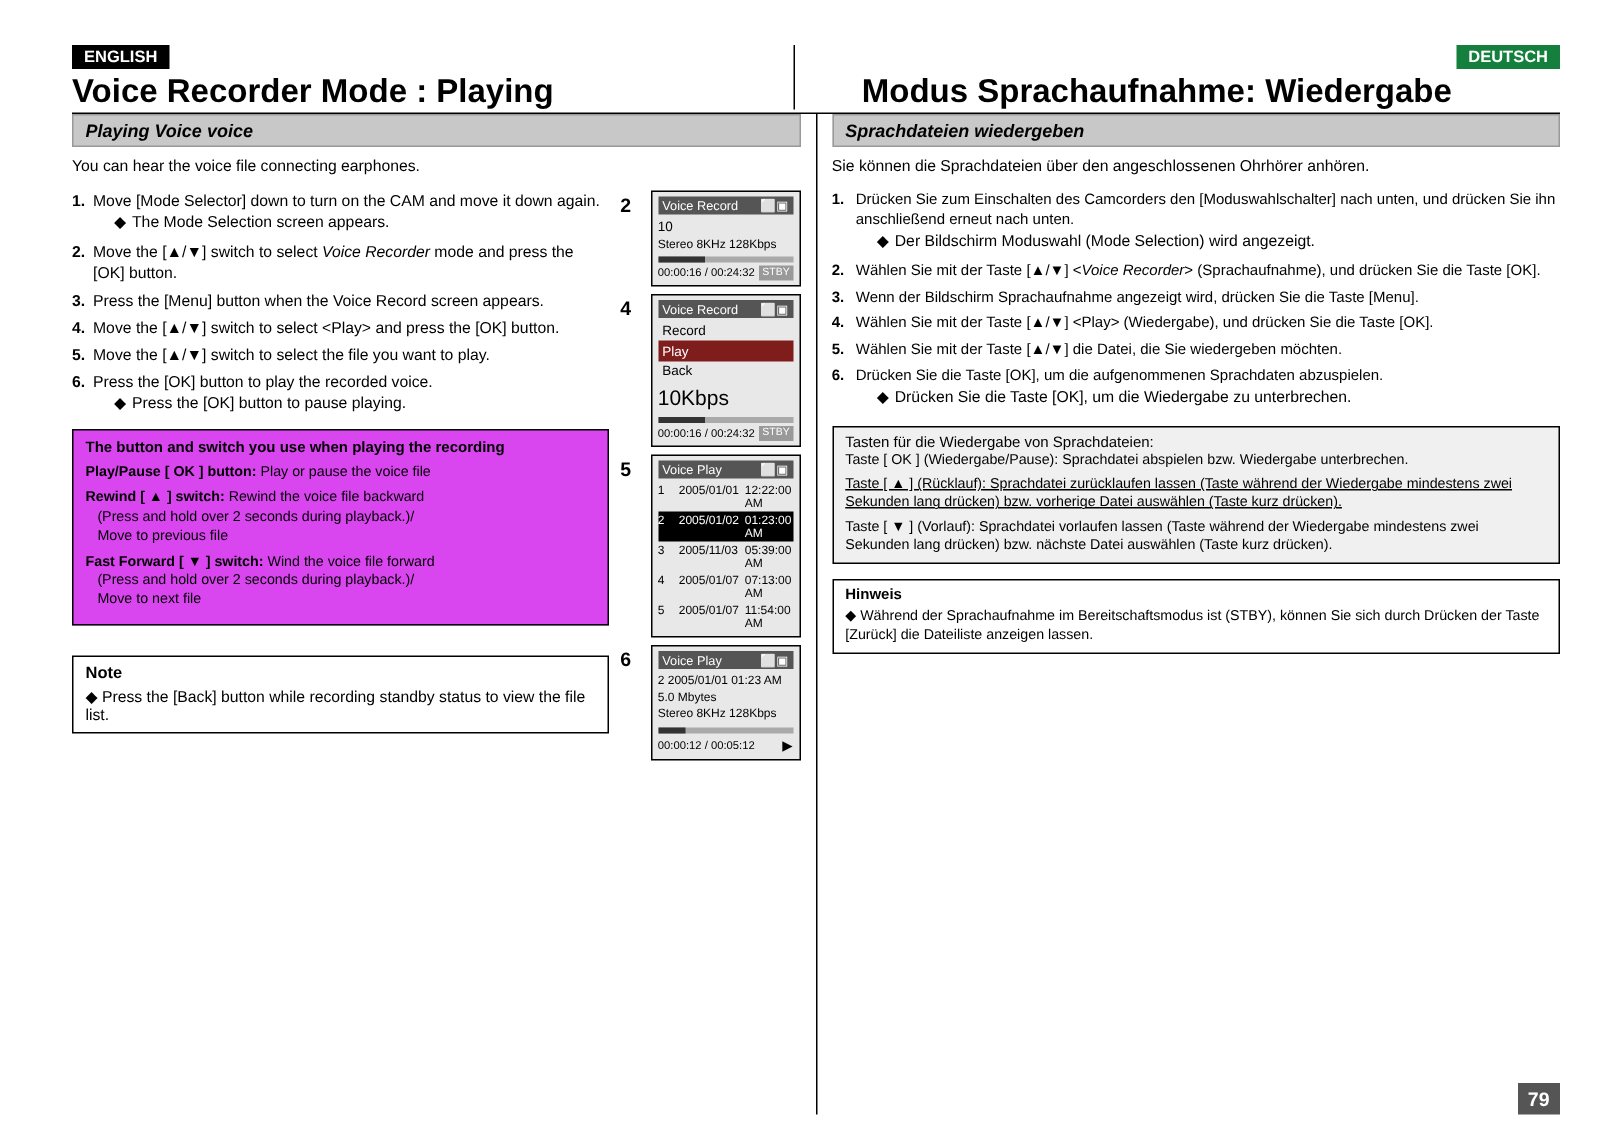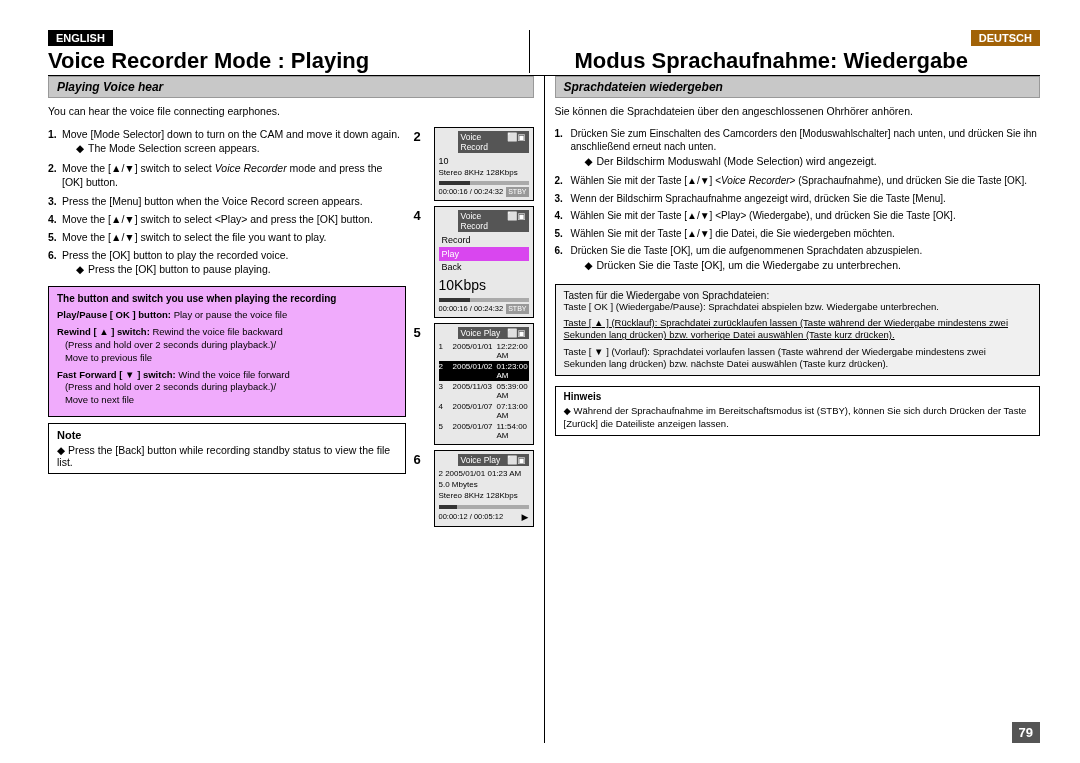--- a/index.html
+++ b/index.html
@@ -29,21 +29,21 @@
       display: inline-block;
       padding: 2px 8px;
       font-size: 11px;
       font-weight: bold;
       color: #fff;
     }
     .lang-badge.english {
       background: #000;
     }
     .lang-badge.deutsch {
-      background: #a16207;
+      background: #15803d;
     }
     .section-title {
       font-size: 22px;
       font-weight: bold;
       color: #000;
       line-height: 1.1;
     }
     .header-left {
       flex: 1;
       display: flex;
@@ -133,21 +133,20 @@
       font-size: 9px;
     }
     .screen-title-bar {
       background: #555;
       color: #fff;
       font-size: 8.5px;
       padding: 1px 3px;
       display: flex;
       justify-content: space-between;
       margin-bottom: 2px;
-      margin-left: 19px;
     }
     .screen-body {
       font-size: 9px;
       line-height: 1.4;
     }
     .screen-progress-bar {
       background: #aaa;
       height: 4px;
       margin: 2px 0;
       position: relative;
@@ -163,21 +162,21 @@
       justify-content: space-between;
       align-items: center;
     }
     .stby-badge {
       background: #999;
       color: #fff;
       font-size: 7px;
       padding: 0 2px;
     }
     .menu-highlight {
-      background: #d946ef;
+      background: #7f1d1d;
       color: #fff;
       padding: 1px 3px;
       font-size: 9px;
     }
     .menu-item {
       font-size: 9px;
       padding: 0 3px;
     }
     
     .file-list-screen {
@@ -210,23 +209,23 @@
     }
     .note-title {
       font-weight: bold;
       margin-bottom: 3px;
       font-size: 11px;
     }
     
     .button-table {
       border: 1.5px solid #000;
       padding: 5px 8px;
-      margin-bottom: 6px;
+      margin-bottom: 20px;
       font-size: 10px;
-      background: #f0abfc;
+      background: #d946ef;
     }
     .button-table-title {
       font-weight: bold;
       font-size: 10px;
       margin-bottom: 4px;
       line-height: 1.3;
     }
     .button-row {
       margin-bottom: 4px;
       font-size: 9.5px;
@@ -301,21 +300,21 @@
       <div style="margin-bottom:3px; text-align:right;">
         <span class="lang-badge deutsch">DEUTSCH</span>
       </div>
       <div class="section-title">Modus Sprachaufnahme: Wiedergabe</div>
     </div>
   </div>
 
   <div class="content-row">
 
     <div class="col-left">
-      <div class="section-header">Playing Voice hear</div>
+      <div class="section-header">Playing Voice voice</div>
       <div class="section-desc">You can hear the voice file connecting earphones.</div>
 
       <div style="display:flex; gap:8px;">
 
         <div style="flex:1;">
           <ol class="steps">
             <li>
               <span class="step-num">1.</span>
               <div>
                 <span>Move [Mode Selector] down to turn on the CAM and move it down again.</span>

